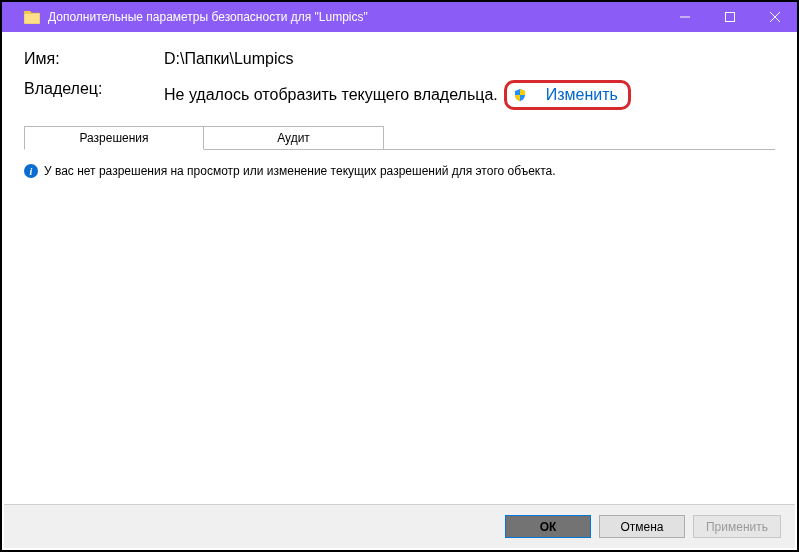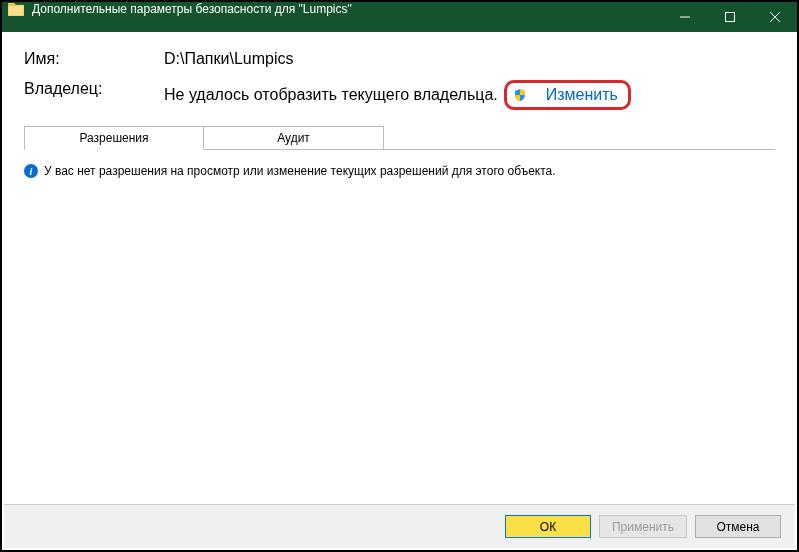--- a/index.html
+++ b/index.html
@@ -11,24 +11,25 @@
     width: 799px;
     height: 552px;
     border: 2px solid #000;
     position: relative;
     overflow: hidden;
   }
 
   
   .titlebar {
     height: 30px;
-    background: #14532d;
+    background: #8b5cf6;
     color: #fff;
     display: flex;
-    padding-left: 6px;
+    align-items: center;
+    padding-left: 22px;
   }
   .titlebar .folder-ico {
     width: 16px; height: 14px;
     margin-right: 8px;
     display: inline-flex;
     align-items: center;
     justify-content: center;
   }
   .titlebar .title-text {
     font-size: 12px;
@@ -163,21 +164,22 @@
     border: 1px solid #adadad;
     background: #e1e1e1;
     display: inline-flex;
     align-items: center;
     justify-content: center;
     cursor: pointer;
     padding: 0 12px;
   }
   .btn.default {
     border: 1px solid #0078d7;
-    background: #fde047;
+    background: #737373;
+    font-weight: bold;
   }
   .btn.disabled {
     color: #9b9b9b;
     background: #e6e6e6;
     border-color: #c7c7c7;
     cursor: default;
   }
 
   
   .shield {
@@ -250,15 +252,15 @@
     <div class="info-line">
       <span class="info-ico">i</span>
       <span>У вас нет разрешения на просмотр или изменение текущих разрешений для этого объекта.</span>
     </div>
   </div>
 
 </div>
 
 <div class="footer">
   <div class="btn default">ОК</div>
+  <div class="btn">Отмена</div>
   <div class="btn disabled">Применить</div>
-  <div class="btn">Отмена</div>
 </div>
 
 </body></html>

